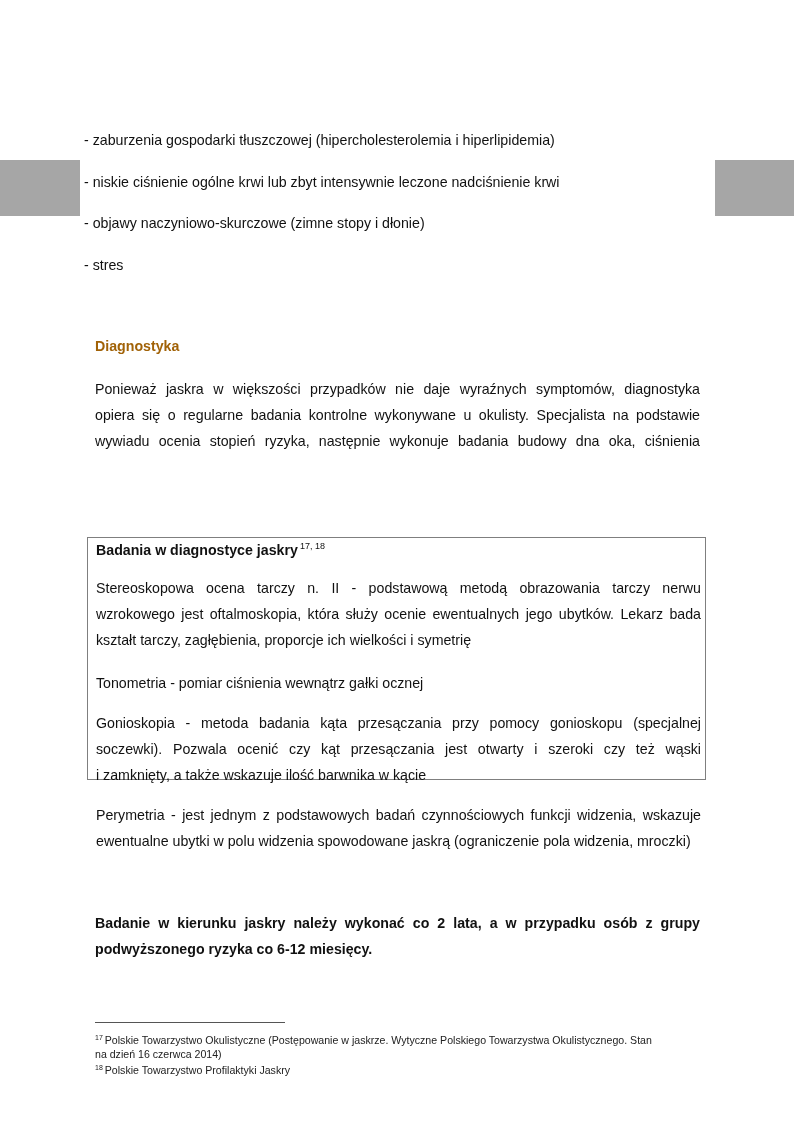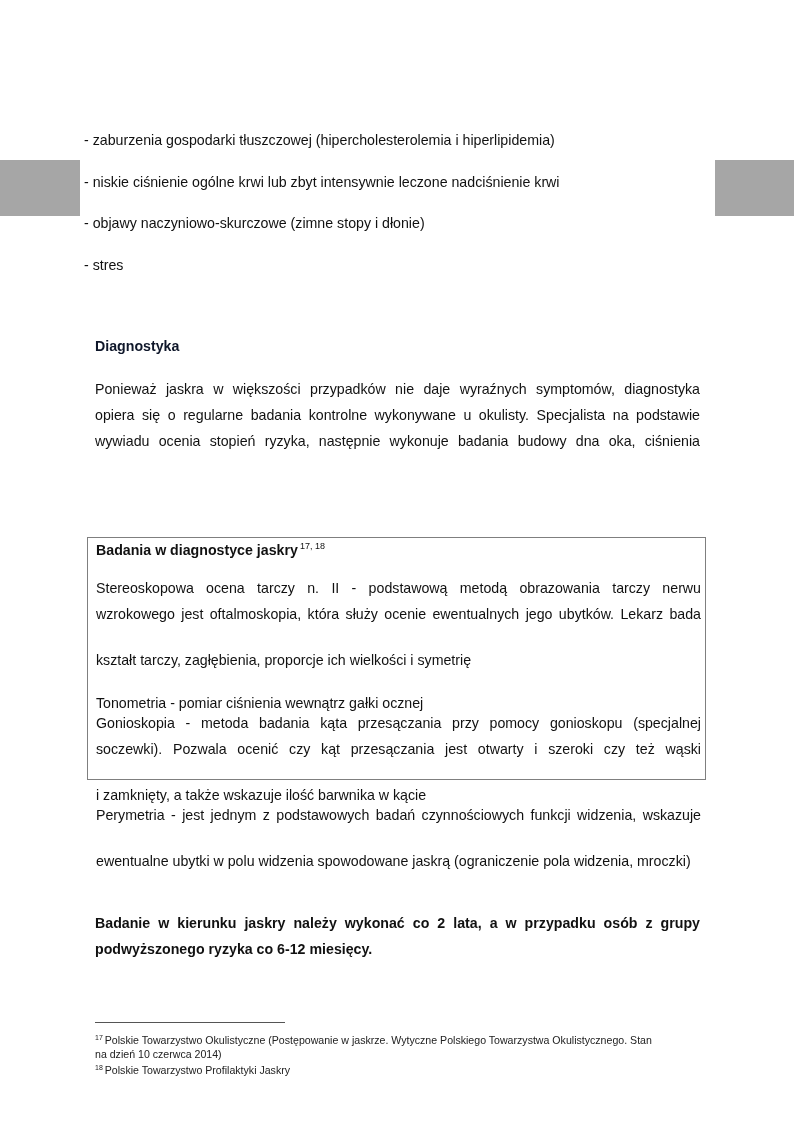--- a/index.html
+++ b/index.html
@@ -31,21 +31,21 @@
       line-height: 18px;
       white-space: nowrap;
     }
 
     .heading {
       position: absolute;
       left: 95px;
       top: 338px;
       font-size: 14.2px;
       font-weight: bold;
-      color: #0f172a;
+      color: #a16207;
     }
 
     .para {
       position: absolute;
       left: 95px;
       width: 605px;
       font-size: 14.2px;
       line-height: 26px;
       text-align: justify;
     }
@@ -90,21 +90,20 @@
       line-height: 26px;
     }
     .box-item .line {
       display: block;
       white-space: nowrap;
       text-align: justify;
       text-align-last: justify;
     }
     .box-item .line.last {
       text-align-last: left;
-      margin-top: 20px;
     }
     .term { font-weight: normal; }
 
     .final-note {
       position: absolute;
       left: 95px;
       top: 910px;
       width: 605px;
       font-size: 14.2px;
       line-height: 26px;
@@ -187,15 +186,15 @@
 </div>
 
 <div class="final-note">
   <span class="line">Badanie w kierunku jaskry należy wykonać co 2 lata, a w przypadku osób z grupy</span>
   <span class="line last">podwyższonego ryzyka co 6-12 miesięcy.</span>
 </div>
 
 <div class="footnote-rule"></div>
 <div class="footnotes">
   <span class="footnote"><sup>17</sup><span>Polskie Towarzystwo Okulistyczne (Postępowanie w jaskrze. Wytyczne Polskiego Towarzystwa Okulistycznego. Stan</span></span>
-  <span class="footnote">na dzień 10 czerwca 2014)</span>
+  <span class="footnote">na dzień 16 czerwca 2014)</span>
   <span class="footnote"><sup>18</sup><span>Polskie Towarzystwo Profilaktyki Jaskry</span></span>
 </div>
 
 </body></html>

